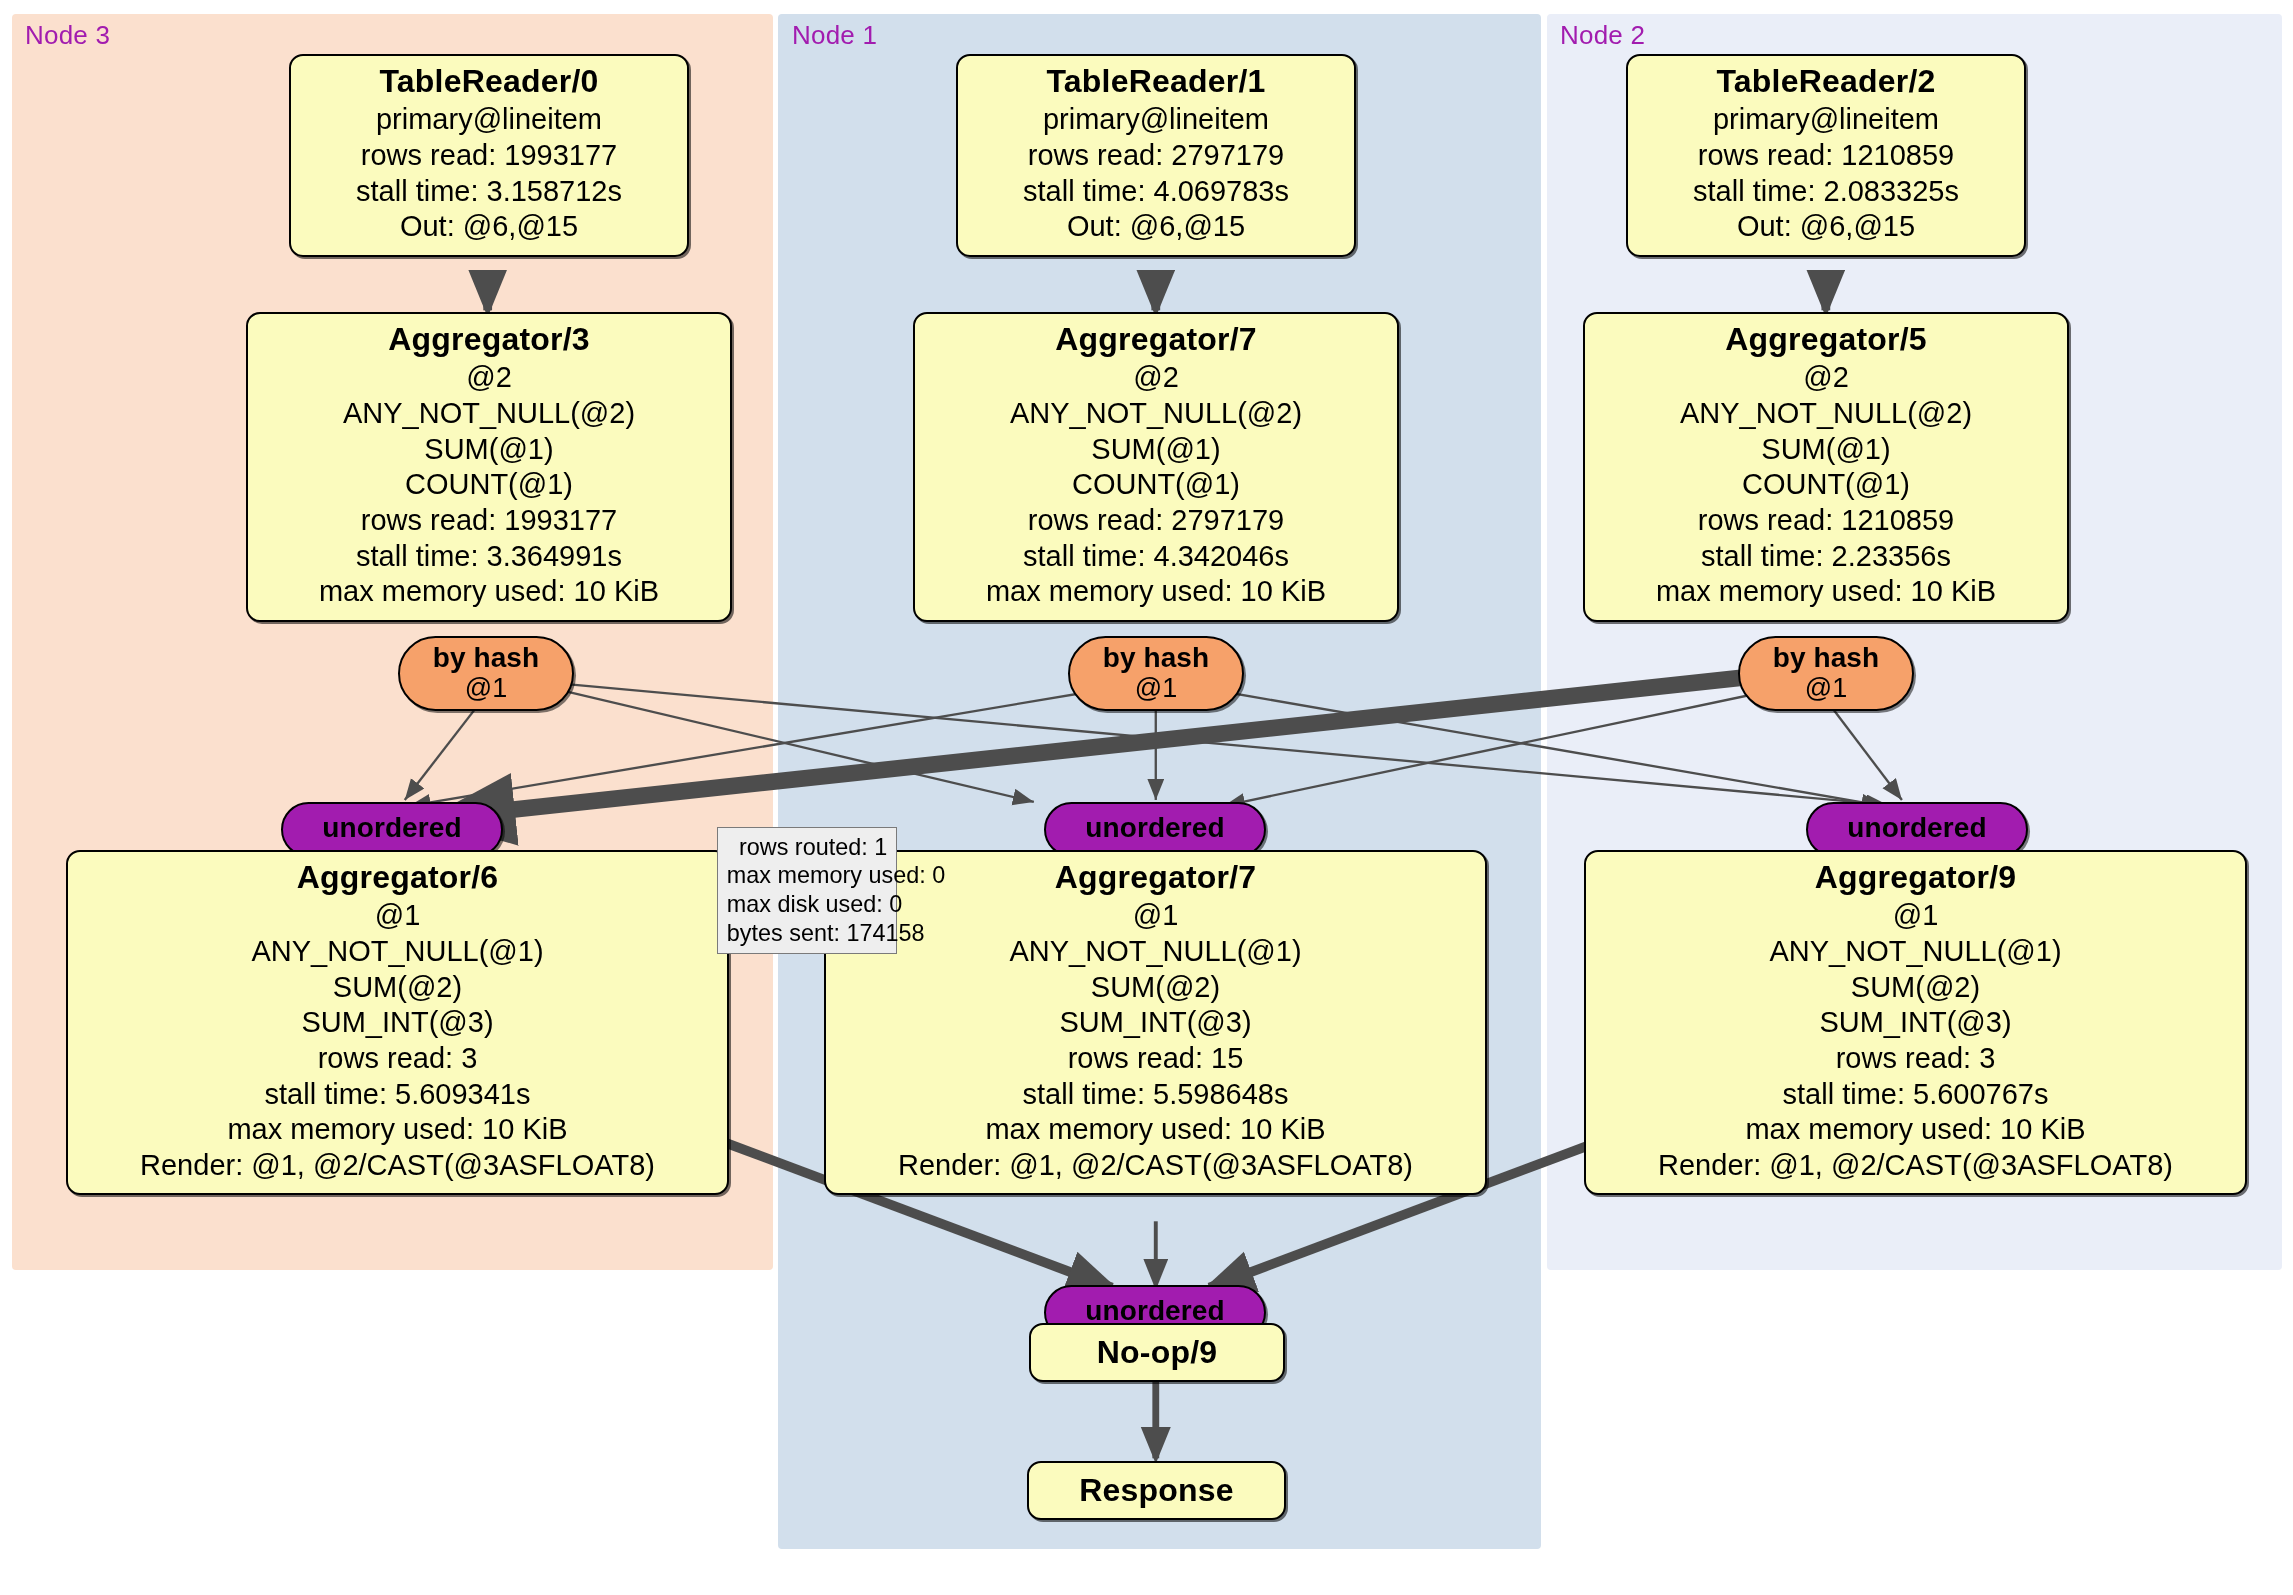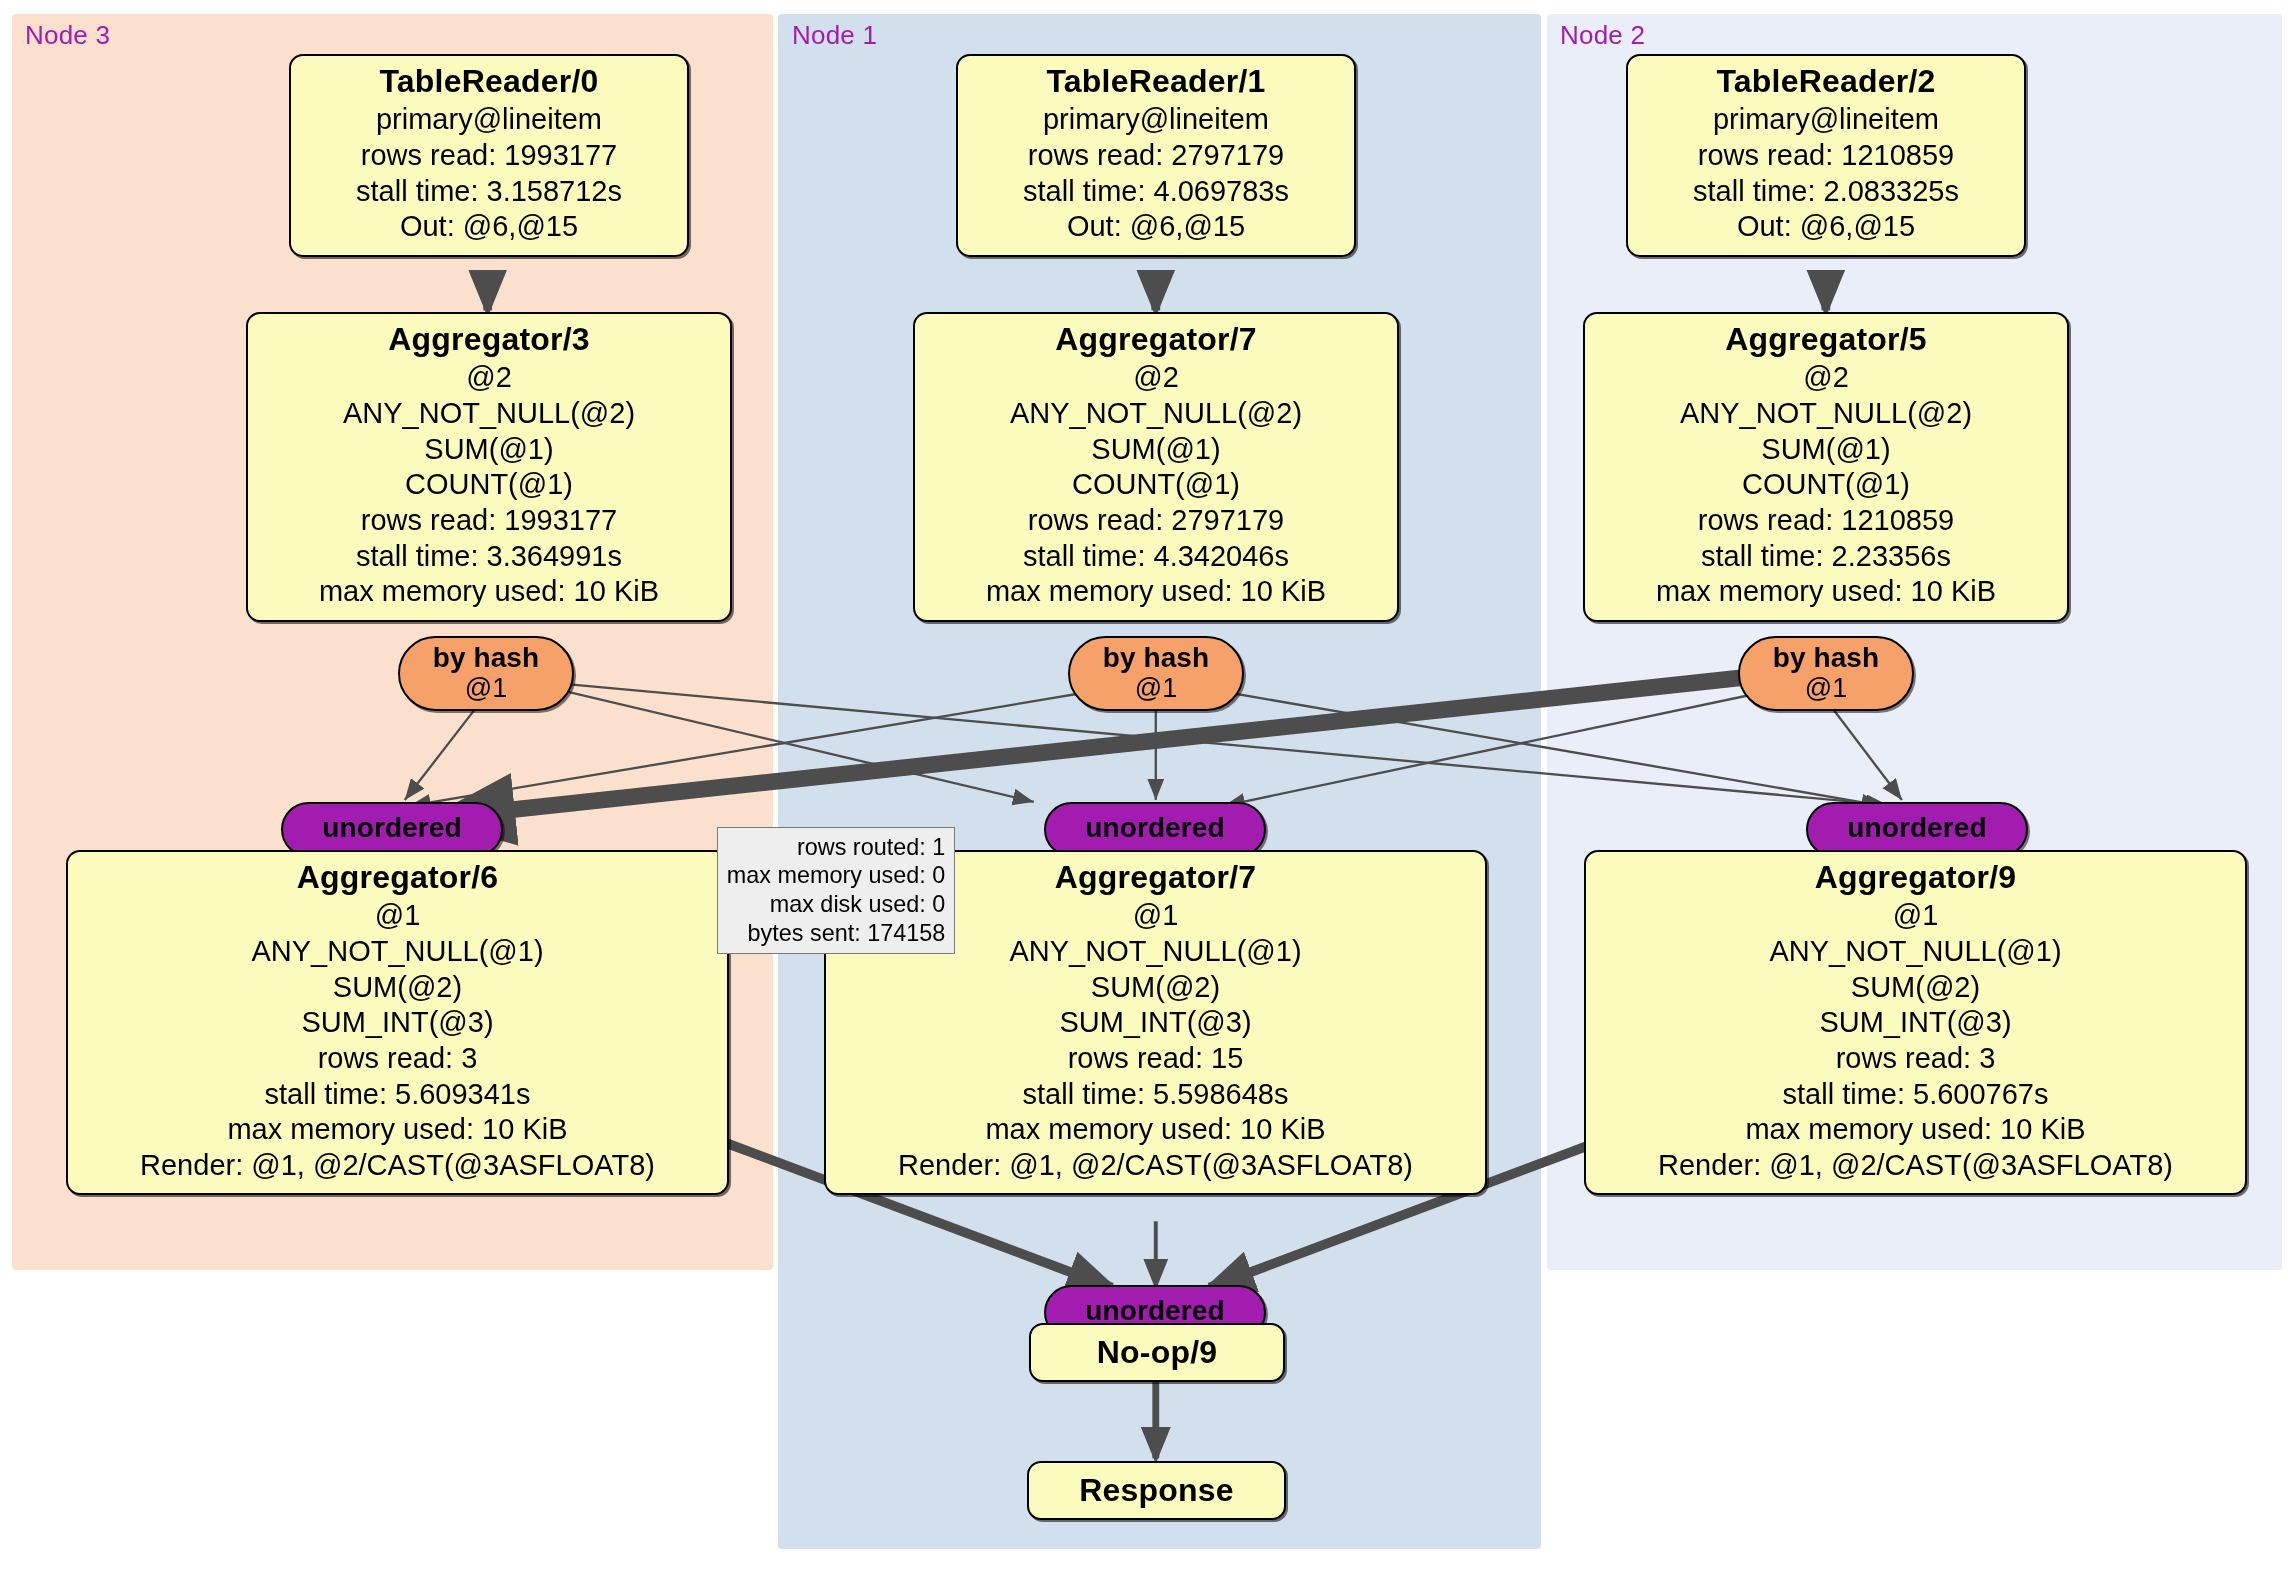--- a/index.html
+++ b/index.html
@@ -269,21 +269,21 @@
     <div class="line">@1</div>
     <div class="line">ANY_NOT_NULL(@1)</div>
     <div class="line">SUM(@2)</div>
     <div class="line">SUM_INT(@3)</div>
     <div class="line">rows read: 3</div>
     <div class="line">stall time: 5.600767s</div>
     <div class="line">max memory used: 10 KiB</div>
     <div class="line">Render: @1, @2/CAST(@3ASFLOAT8)</div>
   </div>
 
-  <div class="tooltip" style="left:717px; top:827px; width:238px;">
+  <div class="tooltip" style="left:717px; top:827px; width:180px;">
     <div>rows routed: 1</div>
     <div>max memory used: 0</div>
     <div>max disk used: 0</div>
     <div>bytes sent: 174158</div>
   </div>
 
   <div class="pill unordered" style="left:1044px; top:1285px; width:222px; padding:8.8px 0 11.7px 0;">
     <div class="ptitle">unordered</div>
   </div>
 

